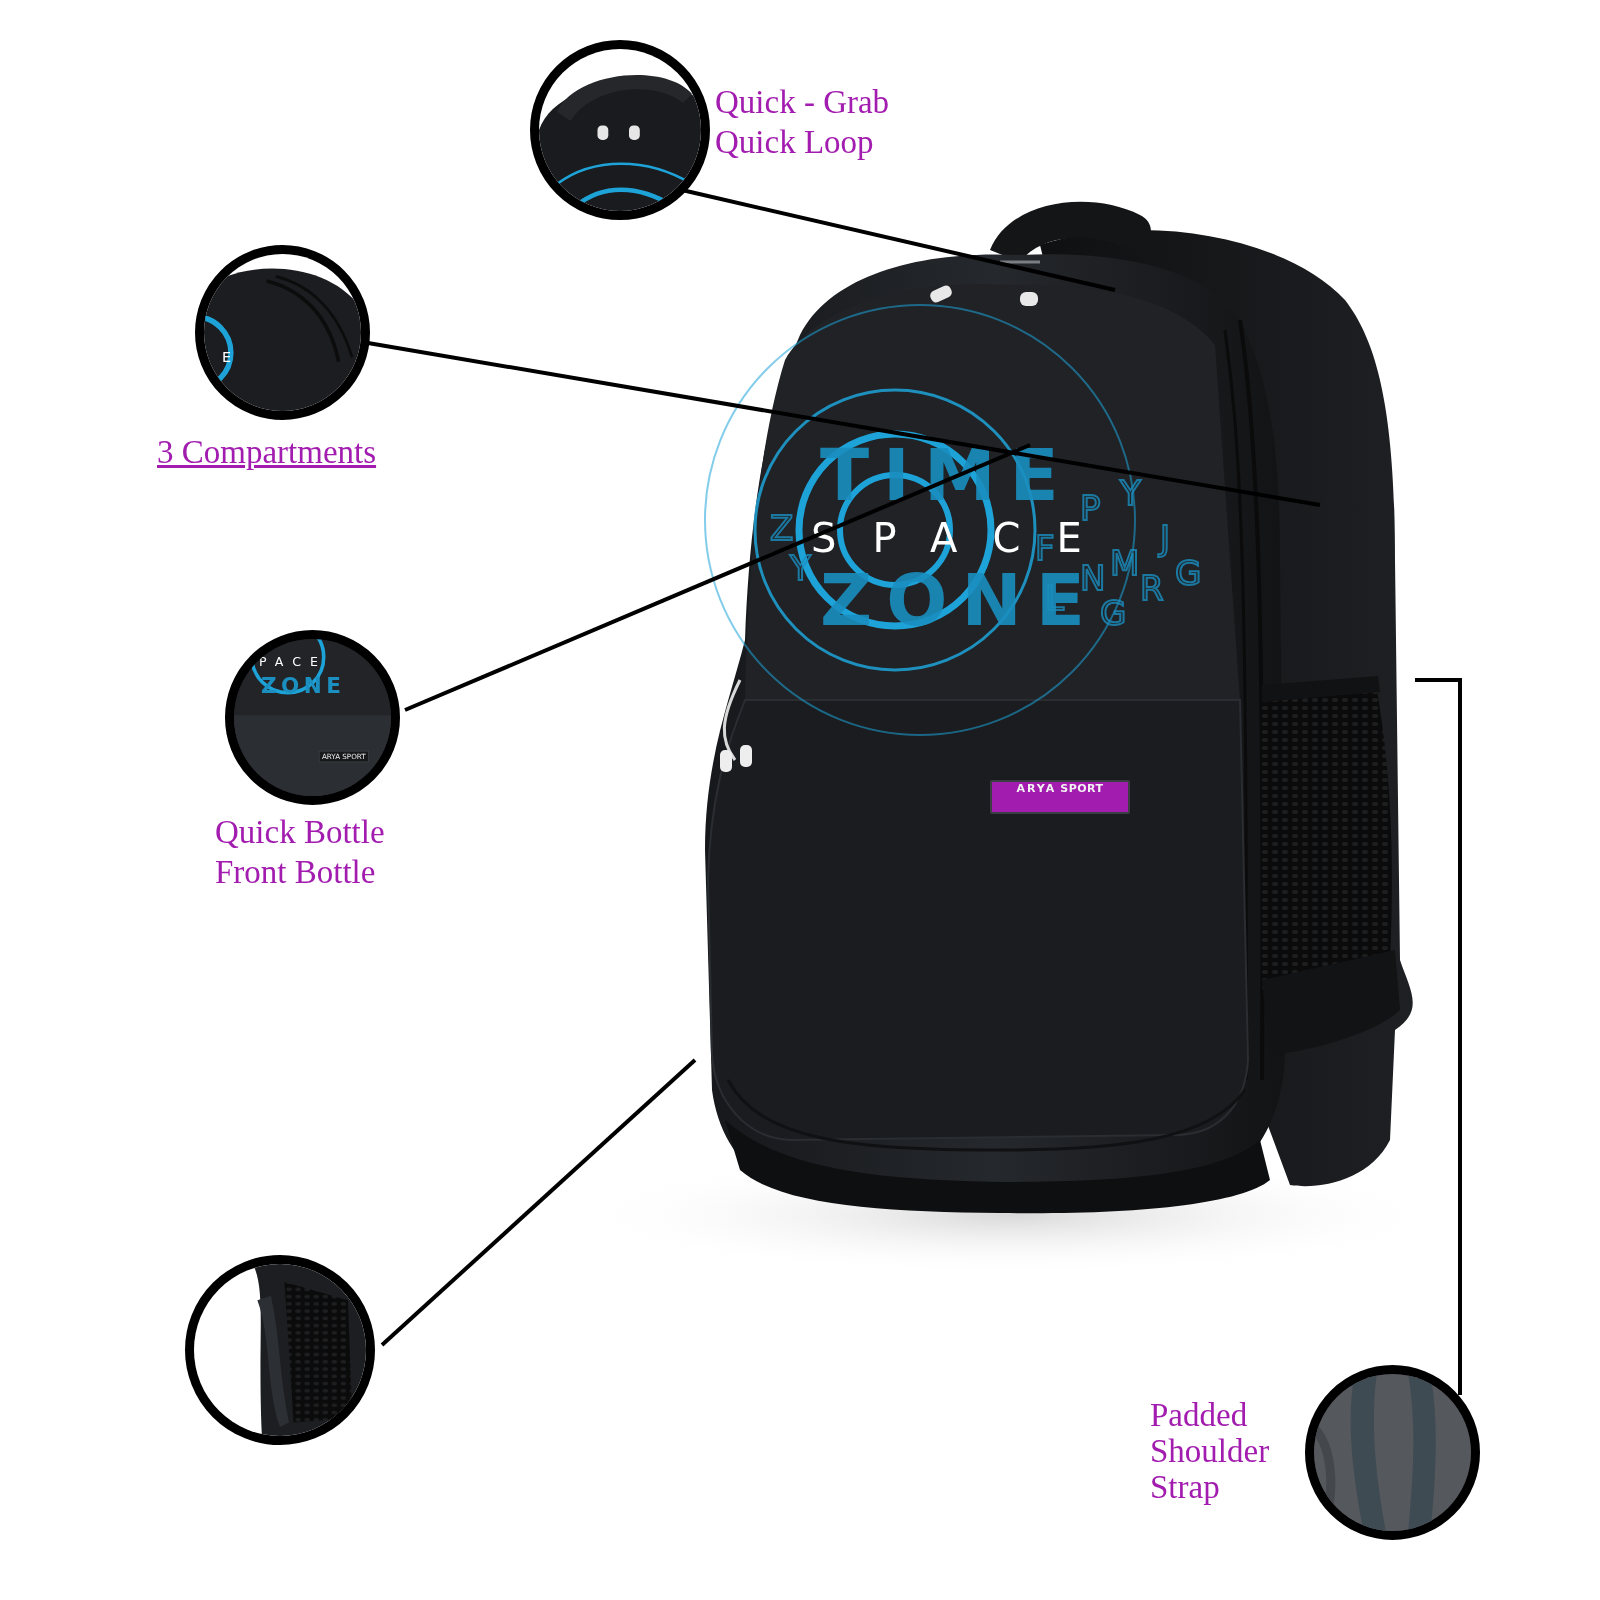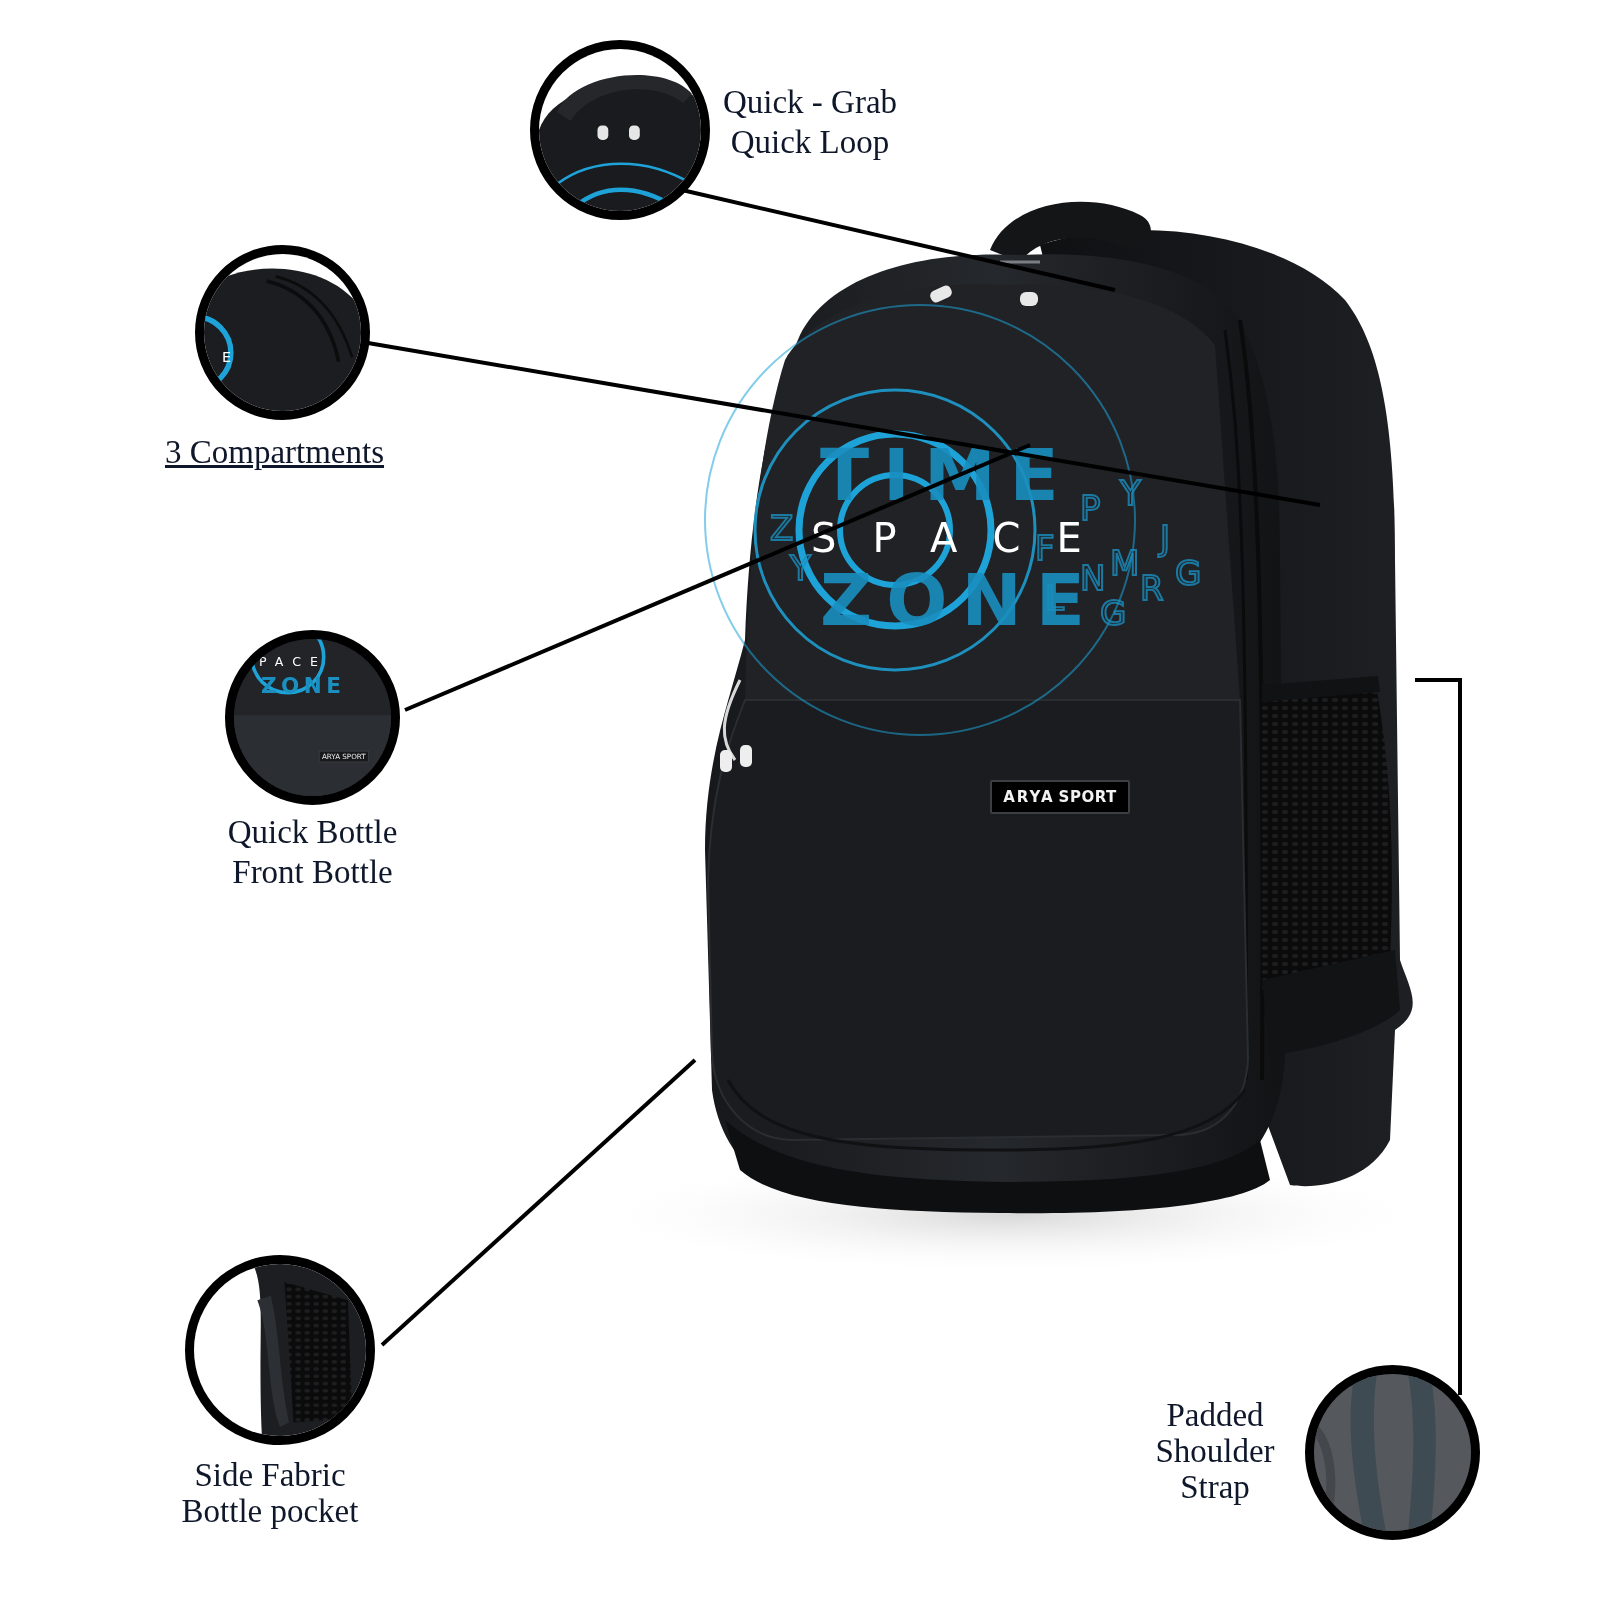--- a/index.html
+++ b/index.html
@@ -1,25 +1,25 @@
 <!DOCTYPE html>
 <html><head>
   <meta charset="utf-8">
   <style>
     html, body { margin: 0; padding: 0; background: #ffffff; }
     body { width: 1600px; height: 1600px; position: relative; overflow: hidden;
            font-family: "Liberation Serif", "DejaVu Serif", serif; }
     #canvas { position: absolute; left: 0; top: 0; width: 1600px; height: 1600px; }
-    .label { position: absolute; color: #0f172a; font-size: 33px; line-height: 40px; text-align: center; white-space: nowrap; }
+    .label { position: absolute; color: #a21caf; font-size: 33px; line-height: 40px; text-align: left; white-space: nowrap; }
     .callout { position: absolute; border-radius: 50%; border: 9px solid #000; overflow: hidden; box-sizing: border-box; background: #1a1c1f; }
     .callout svg { width: 100%; height: 100%; display: block; }
     .brand-tag { position: absolute; left: 990px; top: 780px; width: 136px; height: 30px;
-                 background: #000000; border: 2px solid #3b3e42; border-radius: 2px;
-                 color: #f2f2f2; font-family: "DejaVu Sans", sans-serif; font-size: 15px;
-                 display: flex; align-items: center; justify-content: center; letter-spacing: 1px; }
+                 background: #a21caf; border: 2px solid #3b3e42; border-radius: 2px;
+                 color: #f2f2f2; font-family: "DejaVu Sans", sans-serif; font-size: 11px;
+                 display: flex; align-items: flex-start; justify-content: center; letter-spacing: 1px; }
     .brand-tag b { font-weight: bold; margin-right: 4px; letter-spacing: 2px; }
     .brand-tag span { font-weight: bold; letter-spacing: 0.5px; }
     .space-text { position: absolute; left: 795px; top: 515px; color: #ffffff;
                   font-family: "DejaVu Sans", sans-serif; font-size: 40px; letter-spacing: 36px; margin-left: 16px; }
   </style>
 </head>
 <body>
 
 <div id="canvas">
 
@@ -179,24 +179,20 @@
 
   <div class="label" style="left:157px;top:432px;width:235px;text-decoration:underline;">
     <div>3 Compartments</div>
   </div>
 
   <div class="label" style="left:215px;top:812px;width:195px;">
     <div>Quick Bottle</div>
     <div>Front Bottle</div>
   </div>
 
-  <div class="label" style="left:175px;top:1457px;width:190px;line-height:36px;">
-    <div>Side Fabric</div>
-    <div>Bottle pocket</div>
-  </div>
 
   <div class="label" style="left:1150px;top:1385px;width:130px;line-height:36px;margin-top:12px;">
     <div>Padded</div>
     <div>Shoulder</div>
     <div>Strap</div>
   </div>
 
 </div>
 
 </body></html>

